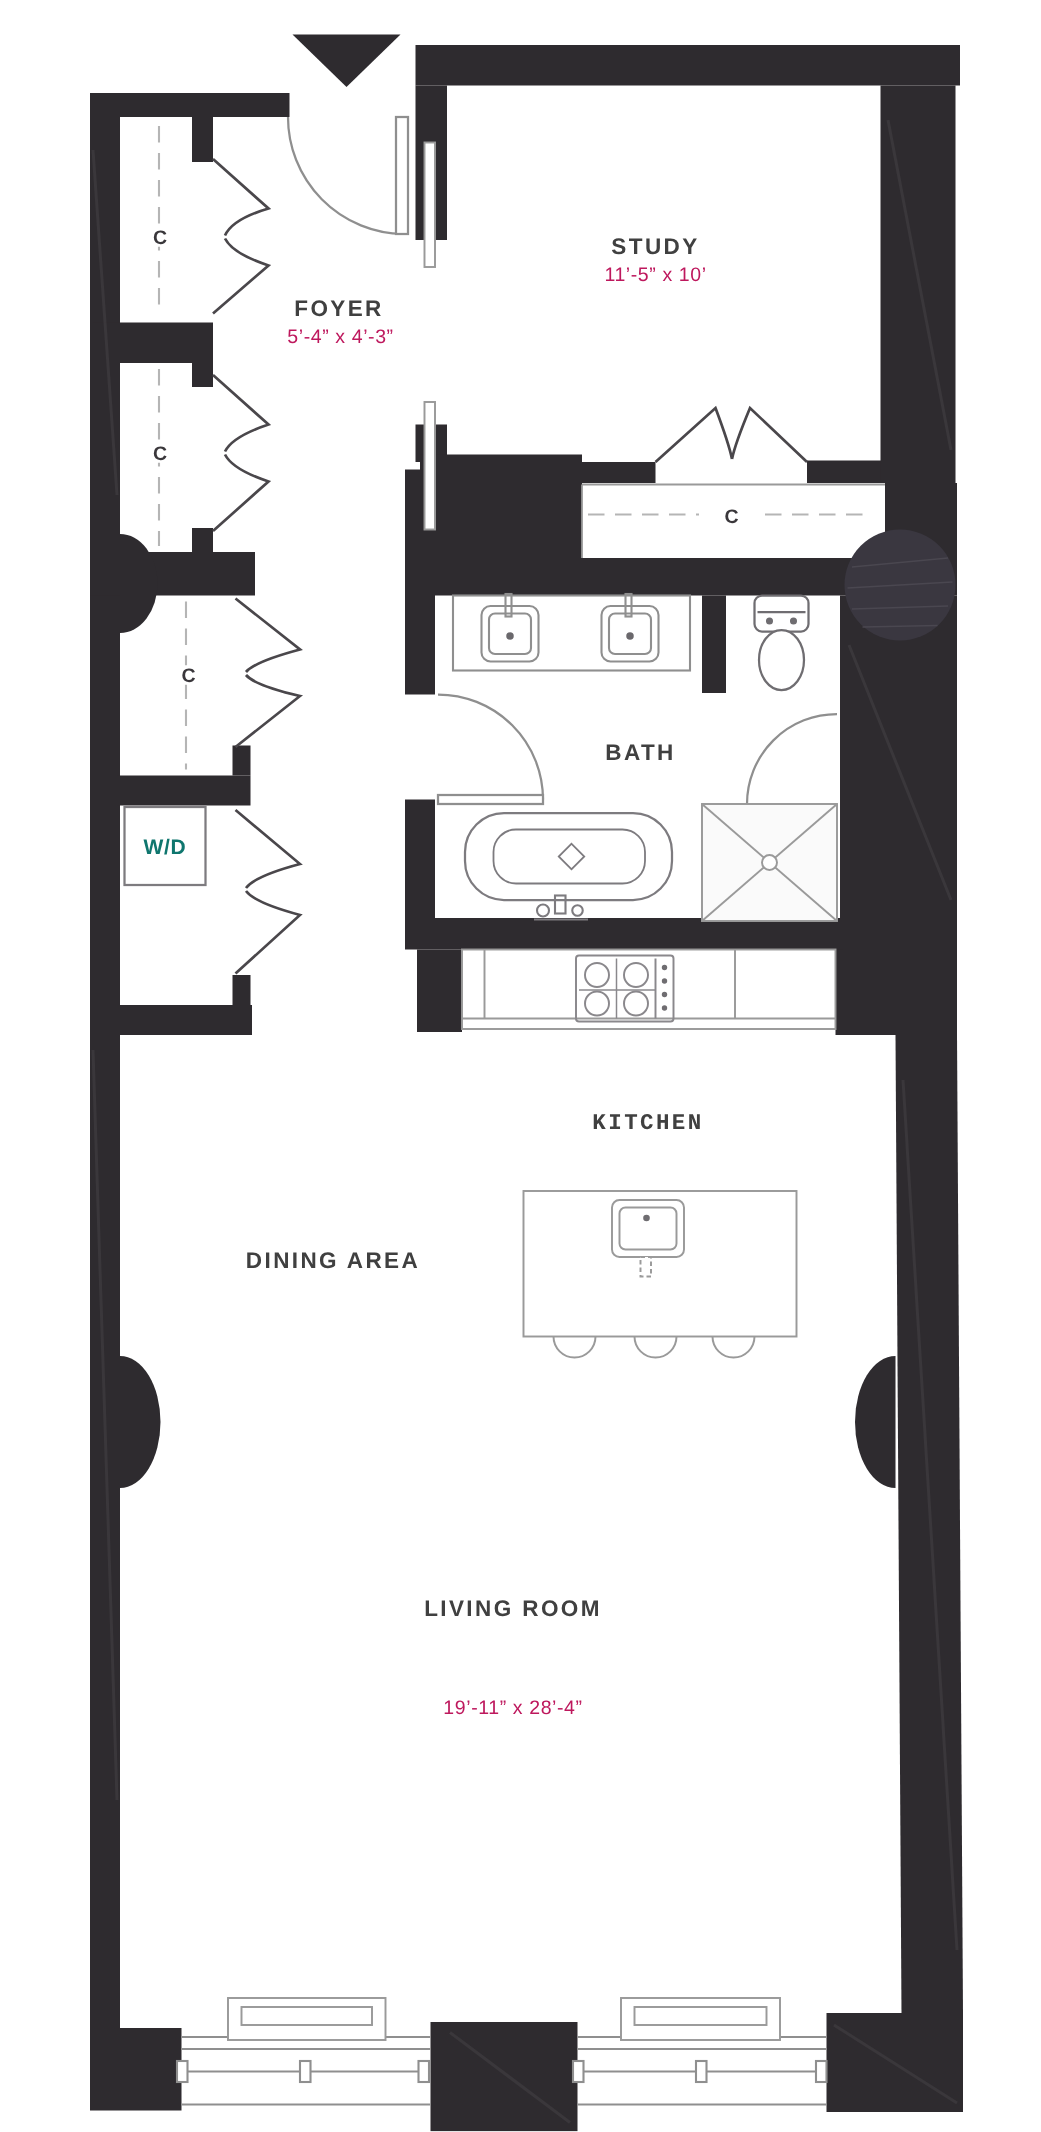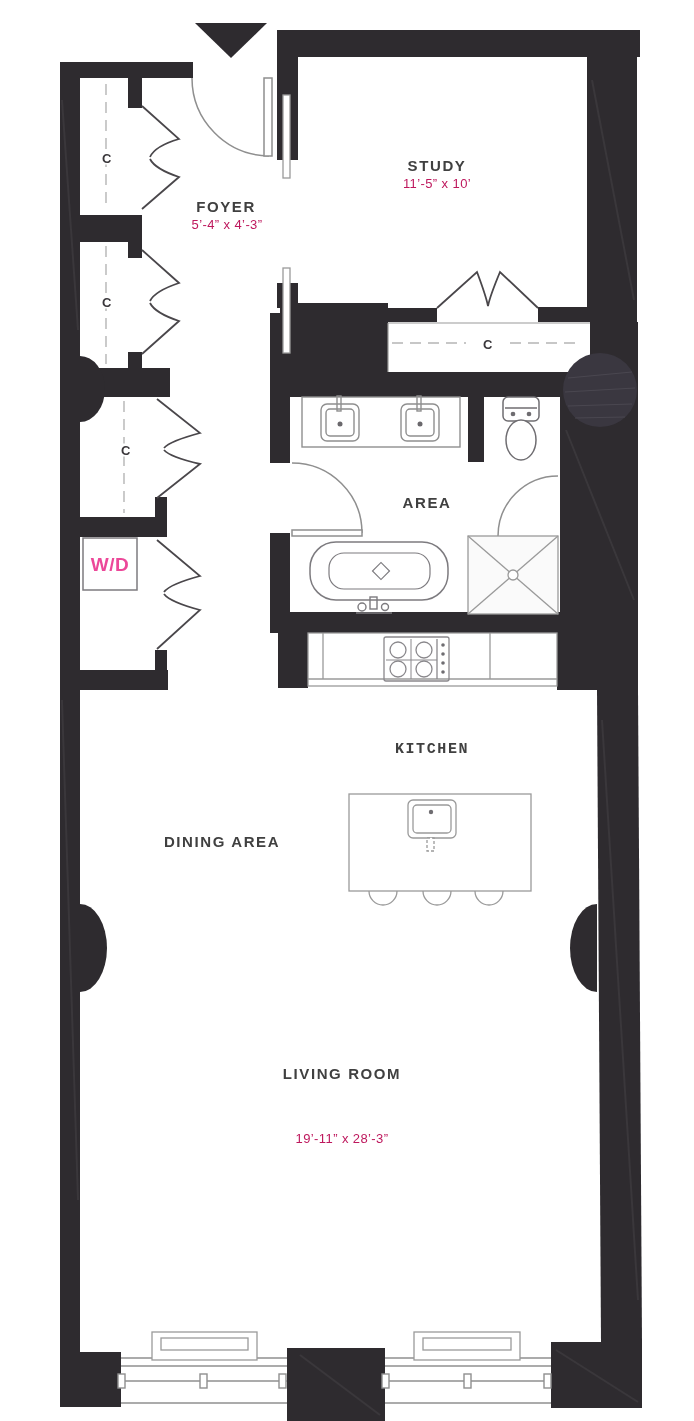--- a/index.html
+++ b/index.html
@@ -38,23 +38,23 @@
     font-weight:700;
     font-size:13px;
     letter-spacing:0.5px;
     background:#ffffff;
     padding:0 3px;
     line-height:1;
   }
   .wd-lbl{
     position:absolute;
     transform:translate(-50%,-50%);
-    color:#ec4899;
+    color:#0f766e;
     font-weight:700;
-    font-size:19px;
+    font-size:14px;
     letter-spacing:0.5px;
     line-height:1;
   }
 </style>
 </head>
 <body>
 
 <div id="canvas">
 
 <svg id="plan-svg" width="694" height="1421" viewBox="0 0 694 1421">
@@ -280,28 +280,28 @@
 
   <rect x="83" y="538" width="54" height="52" fill="#ffffff" stroke="#7d7b7f" stroke-width="1.5"></rect>
 </svg>
 
 <div class="lbl" style="left:226px; top:206px;">FOYER</div>
 <div class="dims" style="left:227px; top:224px;">5’-4” x 4’-3”</div>
 
 <div class="lbl" style="left:437px; top:165px;">STUDY</div>
 <div class="dims" style="left:437px; top:183px;">11’-5” x 10’</div>
 
-<div class="lbl" style="left:427px; top:502px;">AREA</div>
+<div class="lbl" style="left:427px; top:502px;">BATH</div>
 
 <div class="lbl" style="left:432px; top:749px;font-family:Liberation Mono, monospace;">KITCHEN</div>
 
 <div class="lbl" style="left:210px; top:841px;margin-left:12px;">DINING AREA</div>
 
 <div class="lbl" style="left:342px; top:1073px;">LIVING ROOM</div>
-<div class="dims" style="left:342px; top:1138px;">19’-11” x 28’-3”</div>
+<div class="dims" style="left:342px; top:1138px;">19’-11” x 28’-4”</div>
 
 <div class="closet-lbl" style="left:107px; top:158px;">C</div>
 <div class="closet-lbl" style="left:107px; top:302px;">C</div>
 <div class="closet-lbl" style="left:126px; top:450px;">C</div>
 <div class="closet-lbl" style="left:488px; top:344px;">C</div>
 
 <div class="wd-lbl" style="left:110px; top:564px;">W/D</div>
 
 </div>
 

